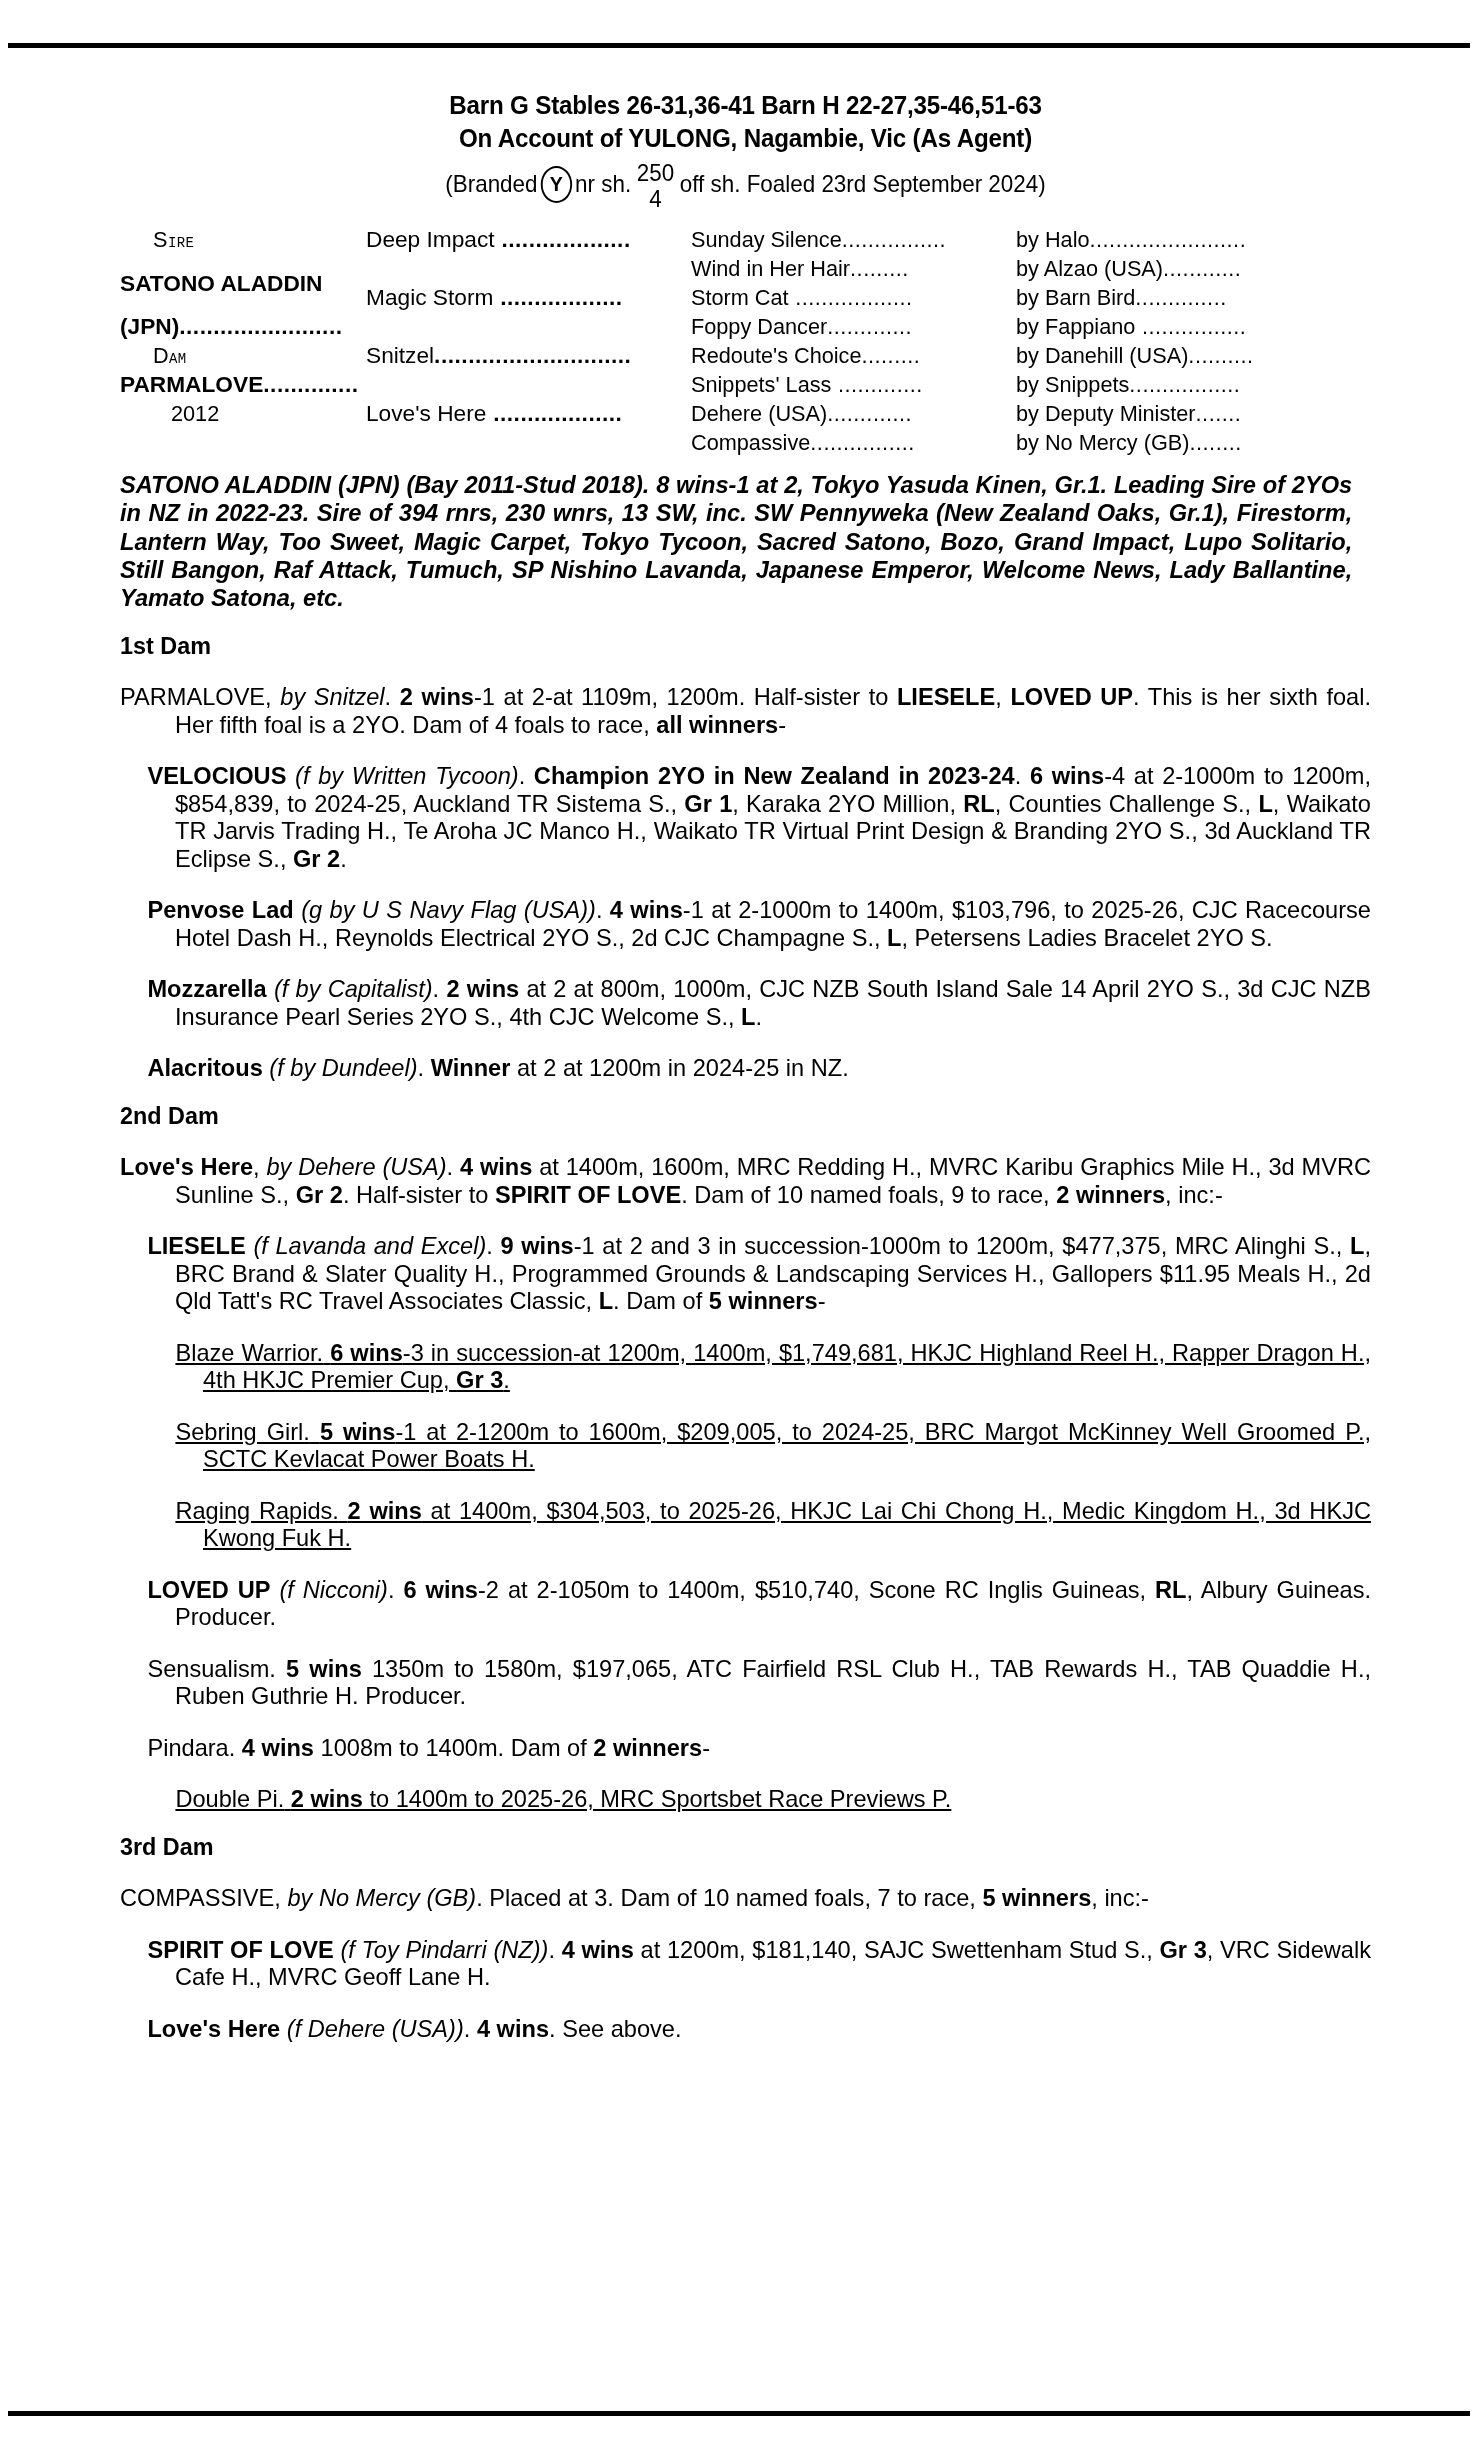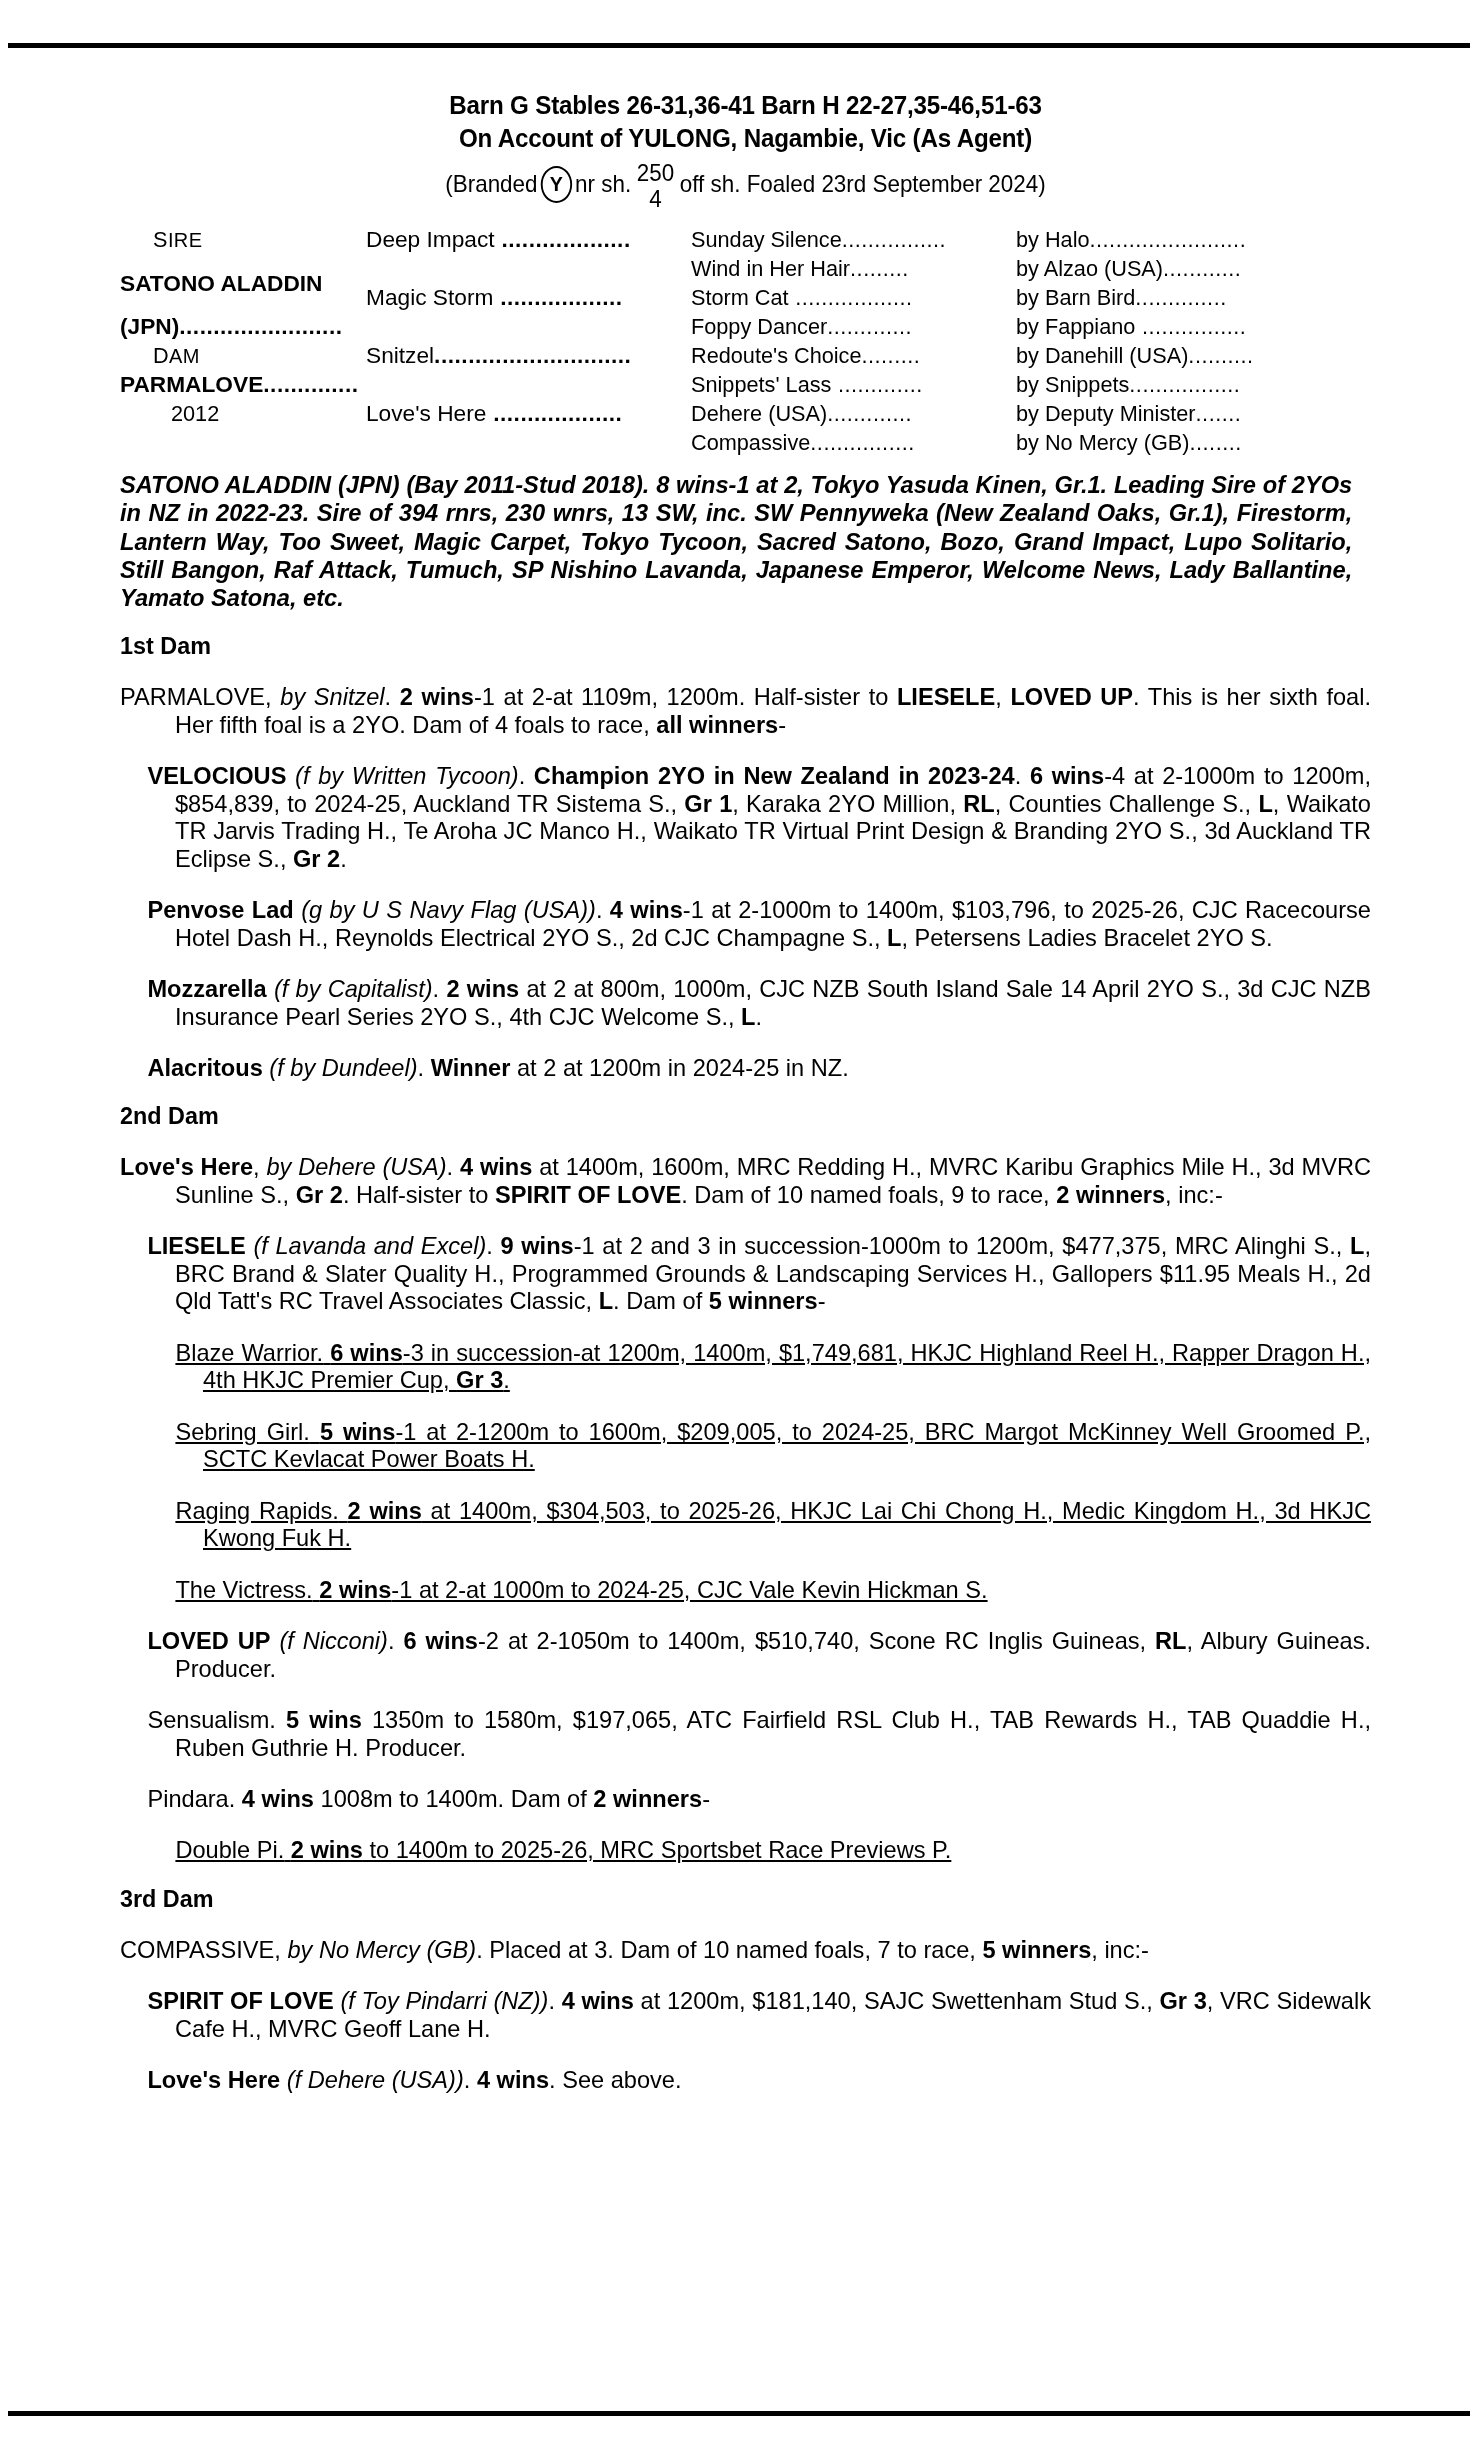--- a/index.html
+++ b/index.html
@@ -142,21 +142,21 @@
   .col-c { width: 325px; }
   .col-d { width: 355px; }
 
   .ped .rowh { height: 29px; }
 
   .sire-head, .dam-head {
     font-size: 19.7px;
     padding-left: 33px !important;
     letter-spacing: 0.4px;
   }
-  .sc { font-size: 20px; }
+  .sc { font-size: 14px; font-family: Liberation Mono, monospace; }
   .ped .namecell { font-weight: bold; font-size: 22.7px; margin-top: 12px; }
   .ped .year { padding-left: 51px !important; font-size: 21.7px; }
   .dotted { letter-spacing: 0.5px; }
 
   
   .sire-summary {
     margin-top: 13.8px;
     font-style: italic;
     font-weight: bold;
     font-size: 24px;
@@ -282,21 +282,20 @@
         <div class="entry"><span style="font-weight:bold">VELOCIOUS</span> <i>(f by Written Tycoon)</i>. <b>Champion 2YO in New Zealand in 2023-24</b>. <b>6 wins</b>-4 at 2-1000m to 1200m, $854,839, to 2024-25, Auckland TR Sistema S., <b>Gr 1</b>, Karaka 2YO Million, <b>RL</b>, Counties Challenge S., <b>L</b>, Waikato TR Jarvis Trading H., Te Aroha JC Manco H., Waikato TR Virtual Print Design &amp; Branding 2YO S., 3d Auckland TR Eclipse S., <b>Gr 2</b>.</div>
         <div class="entry"><span style="font-weight:bold">Penvose Lad</span> <i>(g by U S Navy Flag (USA))</i>. <b>4 wins</b>-1 at 2-1000m to 1400m, $103,796, to 2025-26, CJC Racecourse Hotel Dash H., Reynolds Electrical 2YO S., 2d CJC Champagne S., <b>L</b>, Petersens Ladies Bracelet 2YO S.</div>
         <div class="entry"><span style="font-weight:bold">Mozzarella</span> <i>(f by Capitalist)</i>. <b>2 wins</b> at 2 at 800m, 1000m, CJC NZB South Island Sale 14 April 2YO S., 3d CJC NZB Insurance Pearl Series 2YO S., 4th CJC Welcome S., <b>L</b>.</div>
         <div class="entry"><span style="font-weight:bold">Alacritous</span> <i>(f by Dundeel)</i>. <b>Winner</b> at 2 at 1200m in 2024-25 in NZ.</div>
         <div class="sec-title">2nd Dam</div>
         <div class="entry root"><span style="font-weight:bold">Love's Here</span>, <i>by Dehere (USA)</i>. <b>4 wins</b> at 1400m, 1600m, MRC Redding H., MVRC Karibu Graphics Mile H., 3d MVRC Sunline S., <b>Gr 2</b>. Half-sister to <b>SPIRIT OF LOVE</b>. Dam of 10 named foals, 9 to race, <b>2 winners</b>, inc:-</div>
         <div class="entry"><span style="font-weight:bold">LIESELE</span> <i>(f Lavanda and Excel)</i>. <b>9 wins</b>-1 at 2 and 3 in succession-1000m to 1200m, $477,375, MRC Alinghi S., <b>L</b>, BRC Brand &amp; Slater Quality H., Programmed Grounds &amp; Landscaping Services H., Gallopers $11.95 Meals H., 2d Qld Tatt's RC Travel Associates Classic, <b>L</b>. Dam of <b>5 winners</b>-</div>
         <div class="entry deep"><span>Blaze Warrior.</span> <b>6 wins</b>-3 in succession-at 1200m, 1400m, $1,749,681, HKJC Highland Reel H., Rapper Dragon H., 4th HKJC Premier Cup, <b>Gr 3</b>.</div>
         <div class="entry deep"><span>Sebring Girl.</span> <b>5 wins</b>-1 at 2-1200m to 1600m, $209,005, to 2024-25, BRC Margot McKinney Well Groomed P., SCTC Kevlacat Power Boats H.</div>
         <div class="entry deep"><span>Raging Rapids.</span> <b>2 wins</b> at 1400m, $304,503, to 2025-26, HKJC Lai Chi Chong H., Medic Kingdom H., 3d HKJC Kwong Fuk H.</div>
-        <div class="entry deep"><span>The Victress.</span> <b>2 wins</b>-1 at 2-at 1000m to 2024-25, CJC Vale Kevin Hickman S.</div>
         <div class="entry"><span style="font-weight:bold">LOVED UP</span> <i>(f Nicconi)</i>. <b>6 wins</b>-2 at 2-1050m to 1400m, $510,740, Scone RC Inglis Guineas, <b>RL</b>, Albury Guineas. Producer.</div>
         <div class="entry"><span style="font-weight:normal">Sensualism.</span> <b>5 wins</b> 1350m to 1580m, $197,065, ATC Fairfield RSL Club H., TAB Rewards H., TAB Quaddie H., Ruben Guthrie H. Producer.</div>
         <div class="entry"><span style="font-weight:normal">Pindara.</span> <b>4 wins</b> 1008m to 1400m. Dam of <b>2 winners</b>-</div>
         <div class="entry deep"><span>Double Pi.</span> <b>2 wins</b> to 1400m to 2025-26, MRC Sportsbet Race Previews P.</div>
         <div class="sec-title">3rd Dam</div>
         <div class="entry root"><span>COMPASSIVE</span>, <i>by No Mercy (GB)</i>. Placed at 3. Dam of 10 named foals, 7 to race, <b>5 winners</b>, inc:-</div>
         <div class="entry"><span style="font-weight:bold">SPIRIT OF LOVE</span> <i>(f Toy Pindarri (NZ))</i>. <b>4 wins</b> at 1200m, $181,140, SAJC Swettenham Stud S., <b>Gr 3</b>, VRC Sidewalk Cafe H., MVRC Geoff Lane H.</div>
         <div class="entry"><span style="font-weight:bold">Love's Here</span> <i>(f Dehere (USA))</i>. <b>4 wins</b>. See above.</div>
       </div>
 

